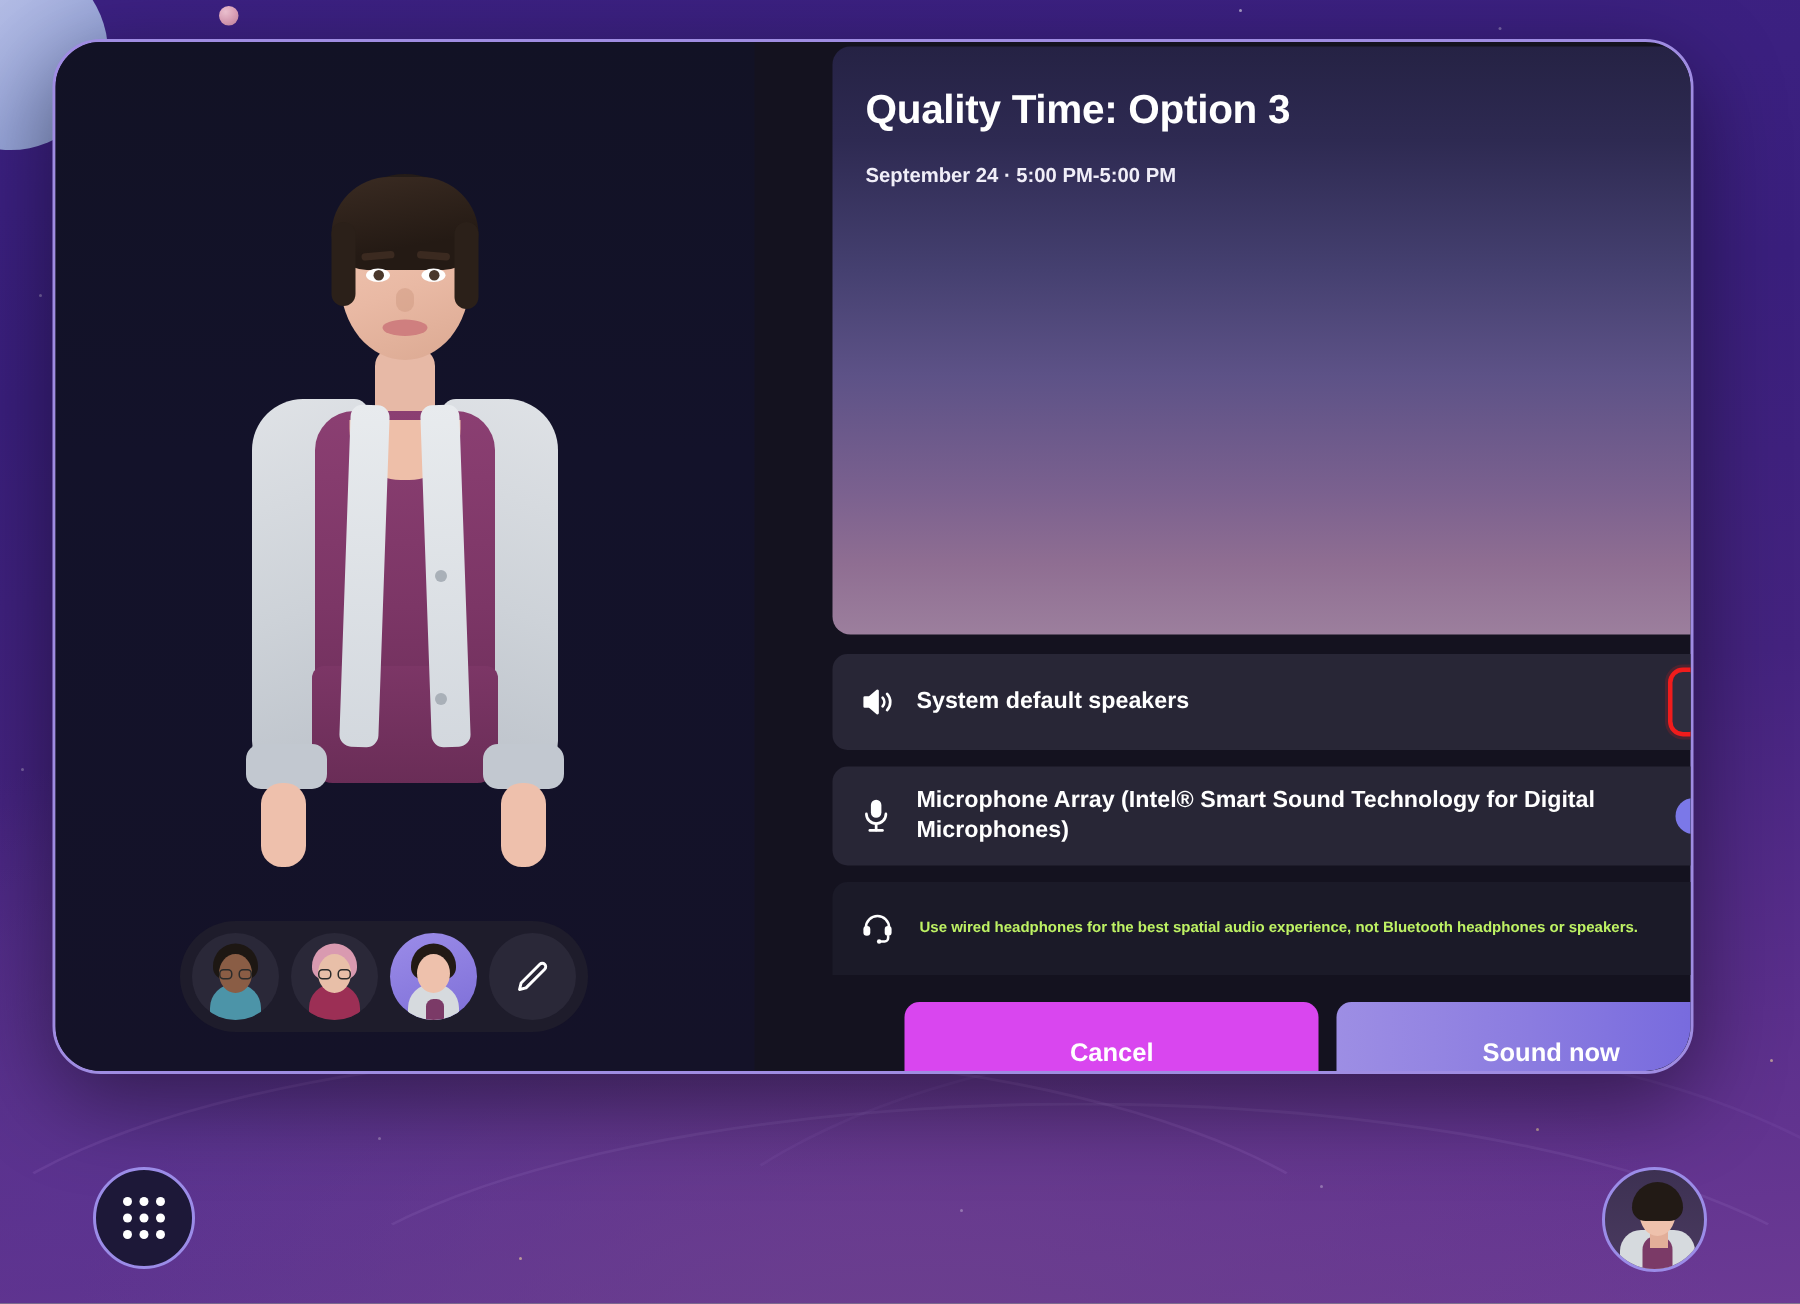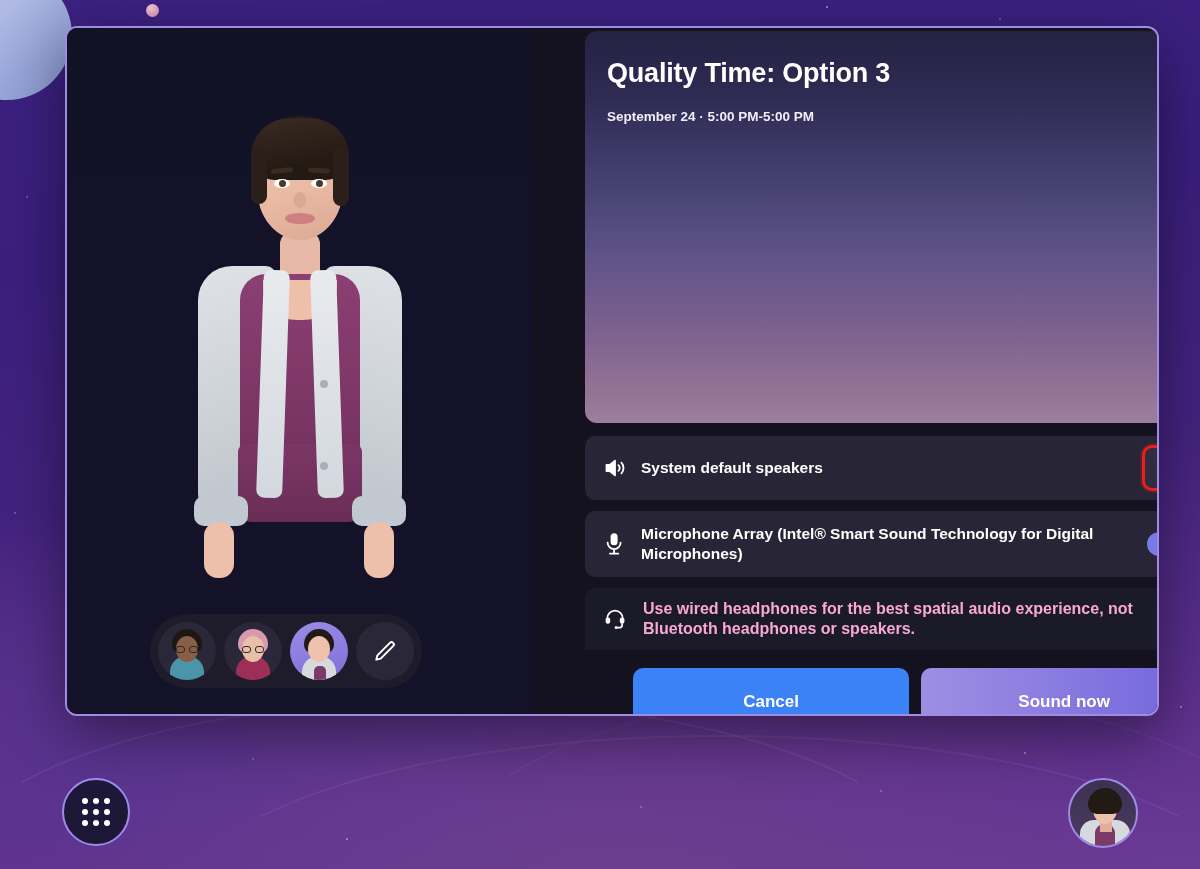--- a/index.html
+++ b/index.html
@@ -60,25 +60,25 @@
     border-radius: 50%;
     background: rgba(255,255,255,0.55);
     width: 2px; height: 2px;
   }
   .star.dim { background: rgba(255,255,255,0.3); }
   .star.gold { background: rgba(240,215,160,0.6); }
 
   
   .dialog {
     position: absolute;
-    left: 65px; top: 26px;
+    left: 35px; top: 26px;
     width: 1094px; height: 690px;
     background: #14121f;
     border: 2px solid #9f8ce2;
-    border-radius: 12px;
+    border-radius: 32px;
     overflow: hidden;
     box-shadow: 0 18px 60px rgba(0,0,0,0.45);
   }
 
   
   .stage {
     position: absolute;
     left: 0; top: 0;
     width: 466px; height: 686px;
     background: linear-gradient(180deg, #121225 0%, #13122a 40%, #141228 100%);
@@ -220,23 +220,23 @@
   }
   .row-label {
     flex: 1;
     color: #ffffff;
     font-size: 15.5px;
     font-weight: bold;
     padding-left: 4px;
     line-height: 1.28;
   }
   .row-tip .row-label {
-    font-size: 16px;
+    font-size: 10px;
     font-weight: bold;
-    color: #f9a8d4;
+    color: #bef264;
     padding-left: 6px;
     max-width: 500px;
   }
 
   
   .settings-btn {
     position: relative;
     width: 44px; height: 40px;
     border-radius: 7px;
     background: #2f2d3e;
@@ -269,21 +269,21 @@
     height: 68px;
     border-radius: 10px;
     border: none;
     font-family: "Liberation Sans", sans-serif;
     font-size: 17px;
     font-weight: bold;
     color: #ffffff;
     cursor: pointer;
     display: flex; align-items: center; justify-content: center;
   }
-  .btn-cancel { width: 292px; background: #3b82f6; margin-left: 48px; }
+  .btn-cancel { width: 292px; background: #d946ef; margin-left: 48px; }
   .btn-join {
     width: 302px;
     background: linear-gradient(90deg, #9d8ee4 0%, #8b7ce0 45%, #6f63dd 100%);
   }
 
   
   .launcher {
     position: absolute;
     left: 62px; top: 778px;
     width: 68px; height: 68px;

